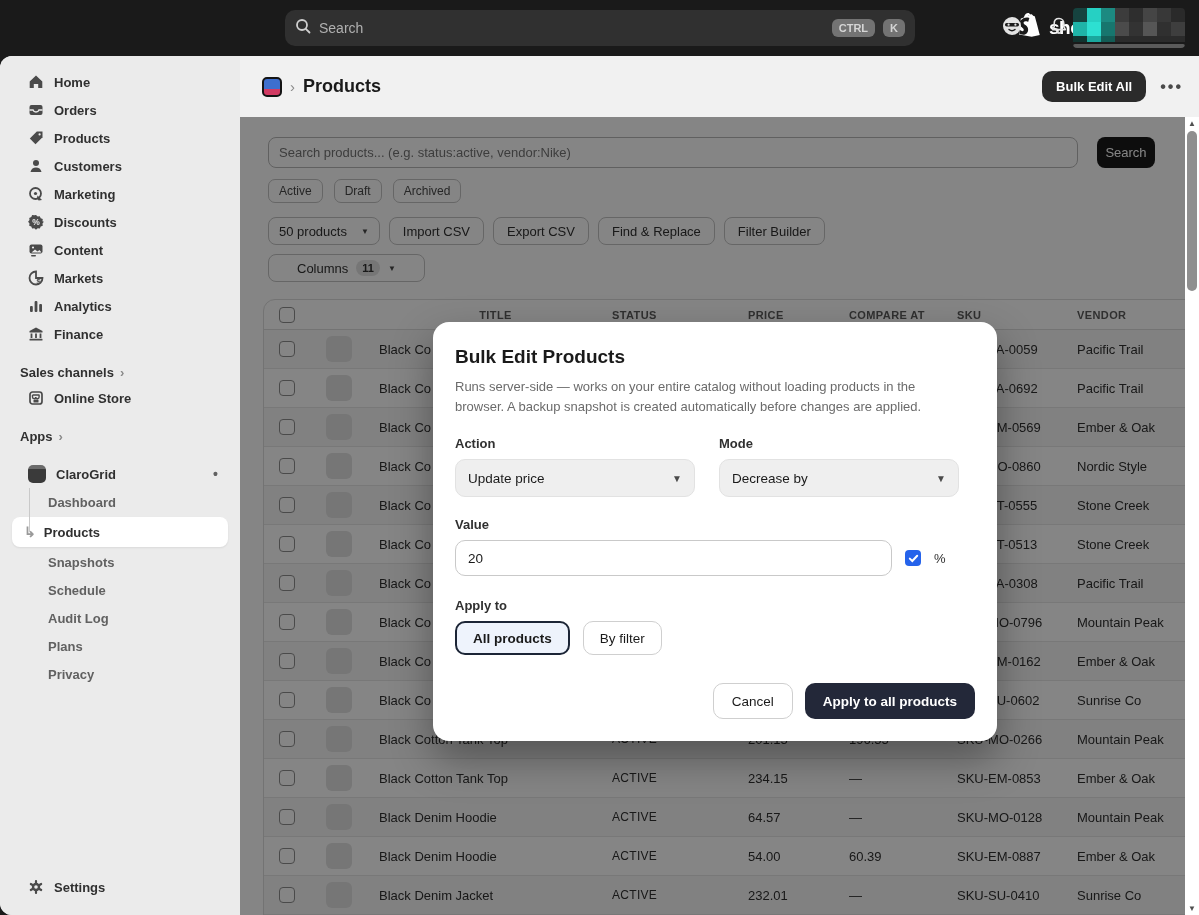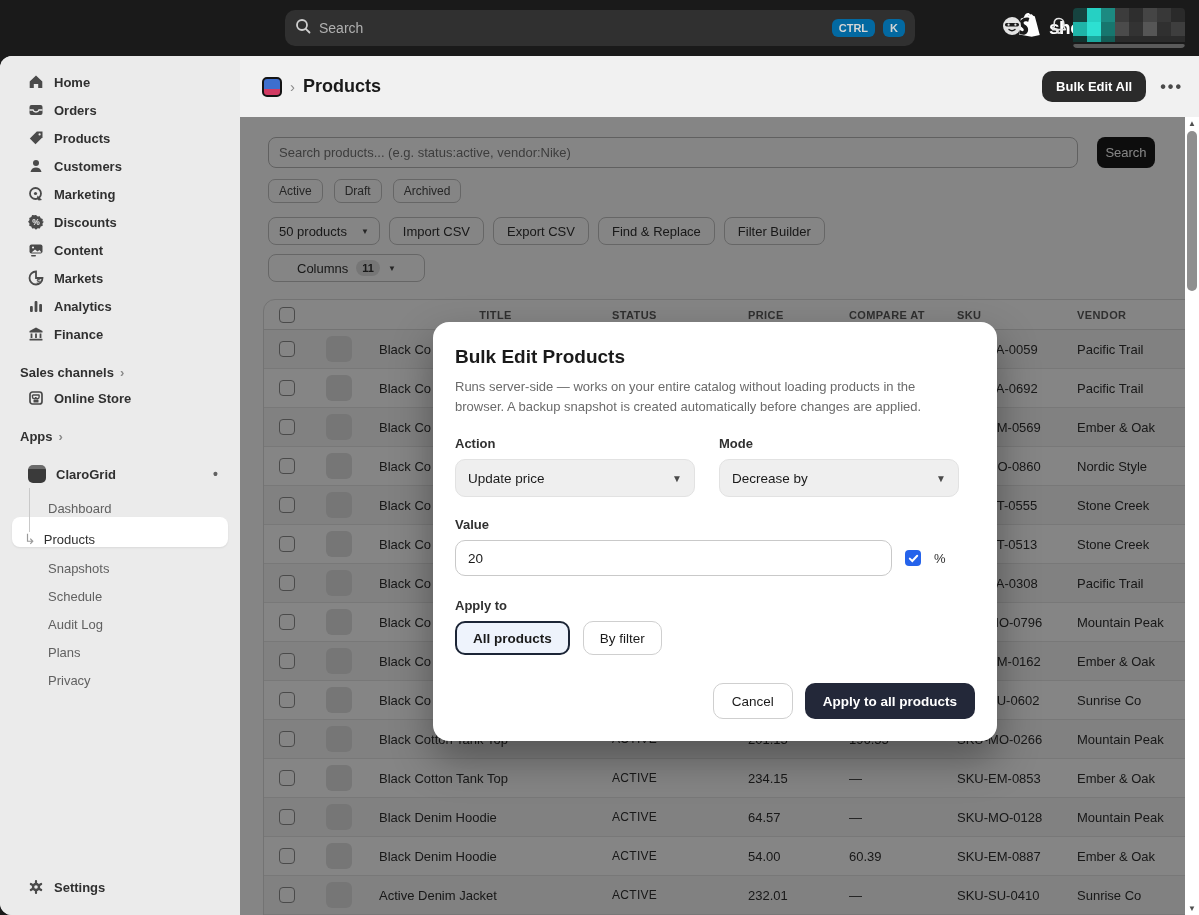--- a/index.html
+++ b/index.html
@@ -6,36 +6,36 @@
   html,body { width:1199px; height:915px; overflow:hidden; background:#1a1a1a;
     font-family:"Liberation Sans", sans-serif; }
   
   .topbar { height:56px; display:flex; align-items:center; background:#1a1a1a; position:relative;justify-content:flex-end; }
   .brand { display:flex; align-items:center; gap:7px; margin-left:16px; width:180px; }
   .brand-word { color:#fff; font-size:19px; font-weight:bold; letter-spacing:-0.5px; }
   .topsearch { position:absolute; left:285px; top:10px; width:630px; height:36px; background:#303030;
     border-radius:10px; display:flex; align-items:center; padding:0 10px; gap:8px; }
   .topsearch input { flex:1; background:transparent; border:none; outline:none; color:#e3e3e3; font-size:14px; }
   .topsearch input::placeholder { color:#b0b0b0; }
-  .kbd { background:#0369a1; color:#d5d5d5; font-size:11px; font-weight:bold; border-radius:6px;
+  .kbd { background:#737373; color:#d5d5d5; font-size:11px; font-weight:bold; border-radius:6px;
     padding:3px 7px; }
   .top-icons { position:absolute; right:130px; top:0; height:56px; display:flex; align-items:center; gap:26px; }
   .avatar-blur { position:absolute; right:14px; top:8px; width:112px; height:40px; border-radius:4px; overflow:hidden; }
   
   .frame { display:flex; height:859px; border-radius:12px 0 0 12px; overflow:hidden; background:#ebebeb; }
   
   .sidebar { width:240px; background:#ebebeb; display:flex; flex-direction:column; padding-top:12px; flex:none; }
   .nav-item { height:28px; display:flex; align-items:center; gap:10px; padding-left:28px;
     font-size:13px; font-weight:600; color:#303030; cursor:default; }
   .nav-item svg { flex:none; }
   .side-head { height:24px; display:flex; align-items:center; gap:6px; padding-left:20px; margin-top:12px;
     font-size:13px; font-weight:600; color:#303030; }
   .side-head .chev { color:#8a8a8a; font-size:13px; }
-  .sub-item { height:28px; display:flex; align-items:flex-end; padding-left:48px; font-size:13px;
-    font-weight:400; color:#616161; }
+  .sub-item { height:28px; display:flex; align-items:center; padding-left:48px; font-size:13px;
+    font-weight:700; color:#616161; }
   .sub-item.active { background:#fff; border-radius:8px; margin:1px 12px 1px 12px; padding-left:12px;
     gap:8px; color:#303030; height:30px; box-shadow:0 1px 2px rgba(0,0,0,.08); }
   .elbow { color:#9a9a9a; font-size:14px; }
   .connector { position:absolute; left:29px; top:0; width:1px; height:44px; background:#c9c9c9; }
   .app-row { position:relative; height:28px; margin-top:12px; display:flex; align-items:center; gap:10px;
     padding-left:28px; font-size:13px; font-weight:700; color:#303030; }
   .app-dot { margin-left:auto; margin-right:22px; color:#616161; font-size:14px; }
   .app-icon { width:18px; height:18px; border-radius:5px; background:linear-gradient(180deg,#6b6b6b 0 20%,#3a3a3a 20% 100%); }
   .spacer { flex:1; }
   .settings { margin-bottom:14px; }
@@ -587,21 +587,21 @@
     <div class="cell">Ember &amp; Oak</div>
   </div>
 
   <div class="trow alt">
     <div>
                 <div class="cbx"></div>
               </div>
     <div>
                 <div class="thumb"></div>
               </div>
-    <div class="cell">Active Denim Jacket</div>
+    <div class="cell">Black Denim Jacket</div>
     <div class="cell status-cell">ACTIVE</div>
     <div class="cell">232.01</div>
     <div class="cell">—</div>
     <div class="cell">SKU-SU-0410</div>
     <div class="cell">Sunrise Co</div>
   </div>
 </div>
       </div>
 
       <div class="overlay"></div>

